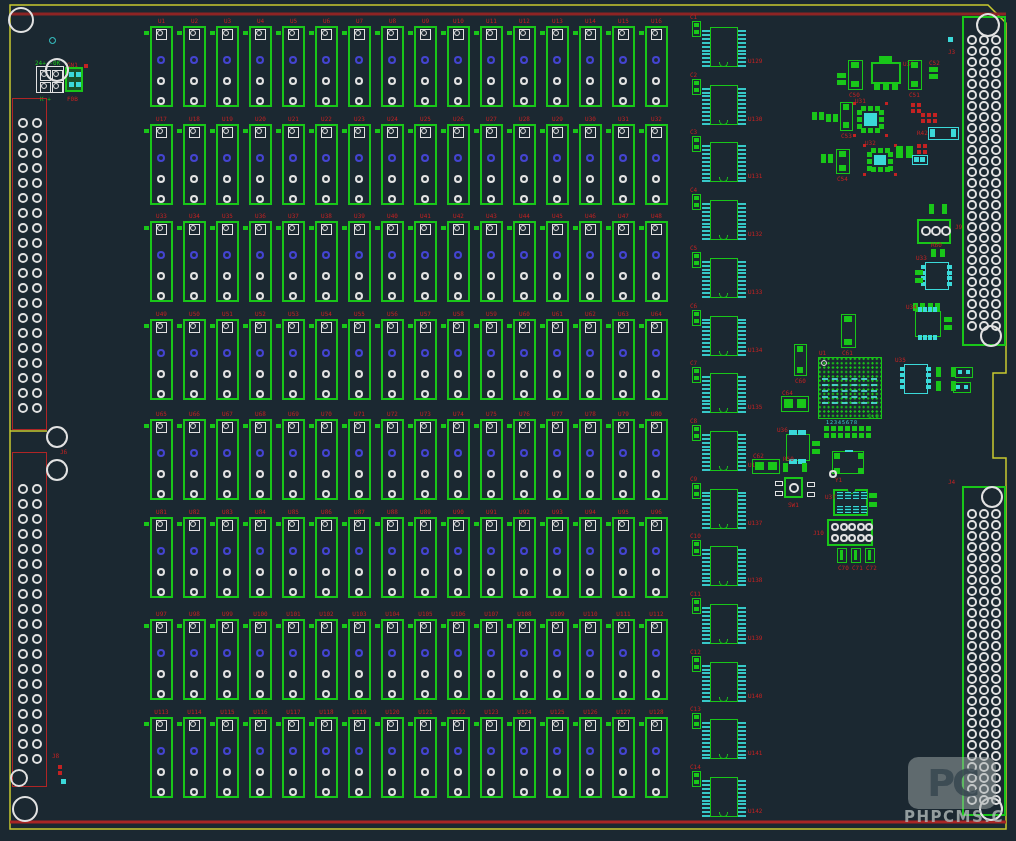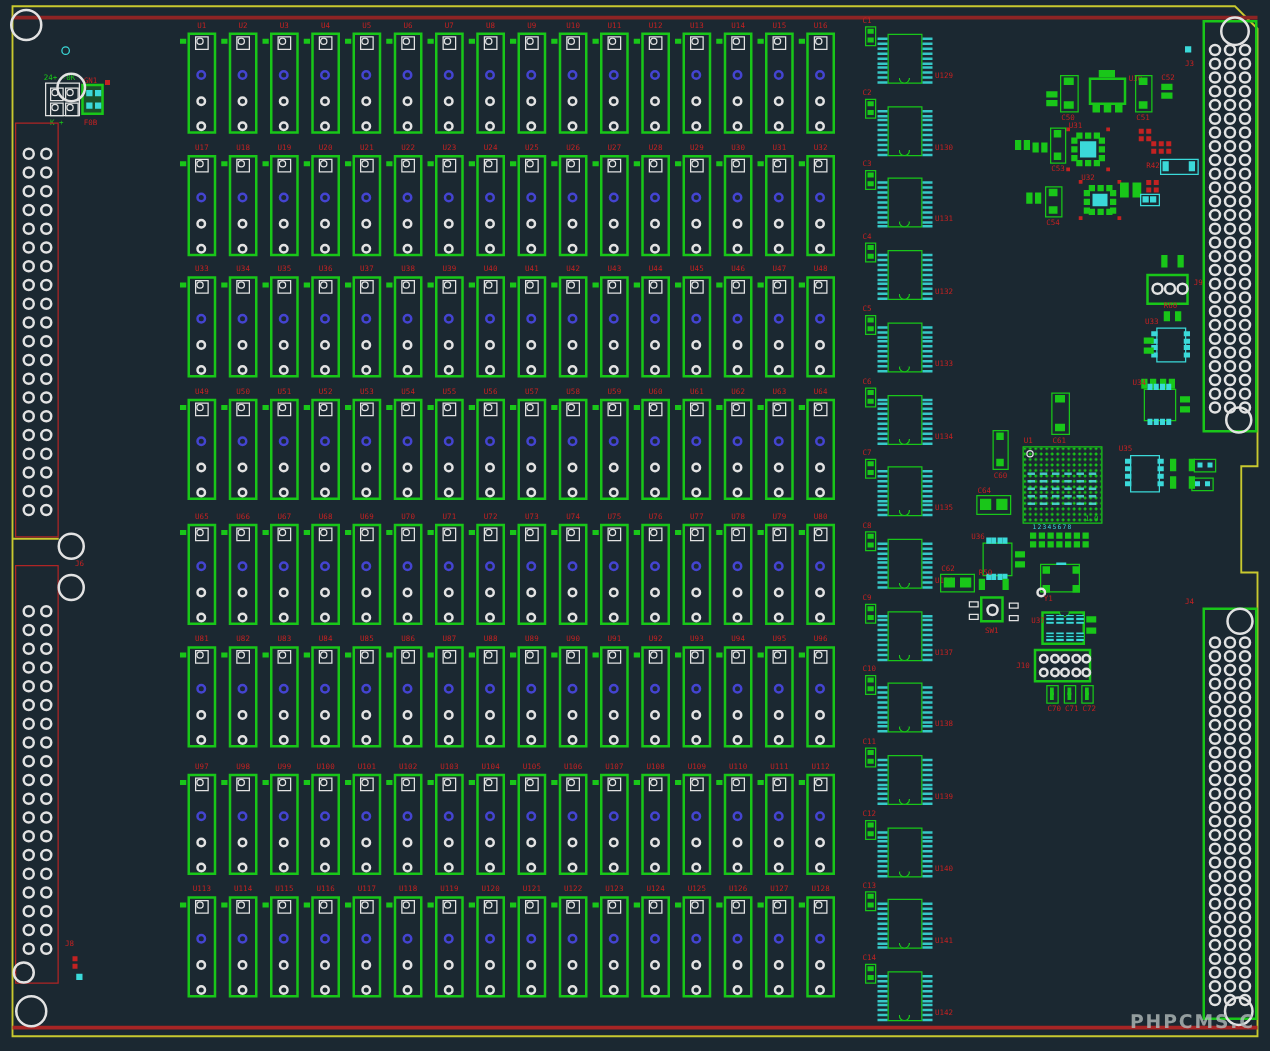--- a/index.html
+++ b/index.html
@@ -86,20 +86,23 @@
       <div class="abs cp" style="left: 2px; top: 13px; width: 5px; height: 5px;"></div>
       <div class="abs cp" style="left: 9px; top: 13px; width: 5px; height: 5px;"></div>
     </div>
   <div class="abs rp" style="left:84px;top:64px;width:4px;height:4px"></div>
 
   <span class="abs tlabel" style="left:60px;top:448px">J6</span>
   <span class="abs tlabel" style="left:52px;top:752px">J8</span>
   <span class="abs tlabel" style="left:948px;top:48px">J3</span>
   <span class="abs tlabel" style="left:948px;top:478px">J4</span>
 
+  <div class="abs wm-box" style="left:908px;top:757px;width:88px;height:52px">
+    <span class="wm-logo">PC</span>
+  </div>
   <div class="abs wm-caption" style="left:898px;top:808px;width:112px;text-align:center">PHPCMS.C</div>
 <div class="abs relay" style="left: 150px; top: 26px; width: 23px; height: 81px;">
       <div class="abs rlabel" style="left: -7px; top: -11px; width: 33px; height: 8px;">U1</div>
       <div class="abs tick" style="left: -8px; top: 3px; width: 5px; height: 4px;"></div>
       <div class="abs sqpad" style="left: 4px; top: 1px;">
         <div class="abs dot" style="left: 0px; top: 0px;"></div>
       </div>
       <div class="abs ring blue" style="left: 5px; top: 28px;"></div>
       <div class="abs ring" style="left: 5px; top: 49px;"></div>
       <div class="abs ring" style="left: 5px; top: 69px;"></div>

